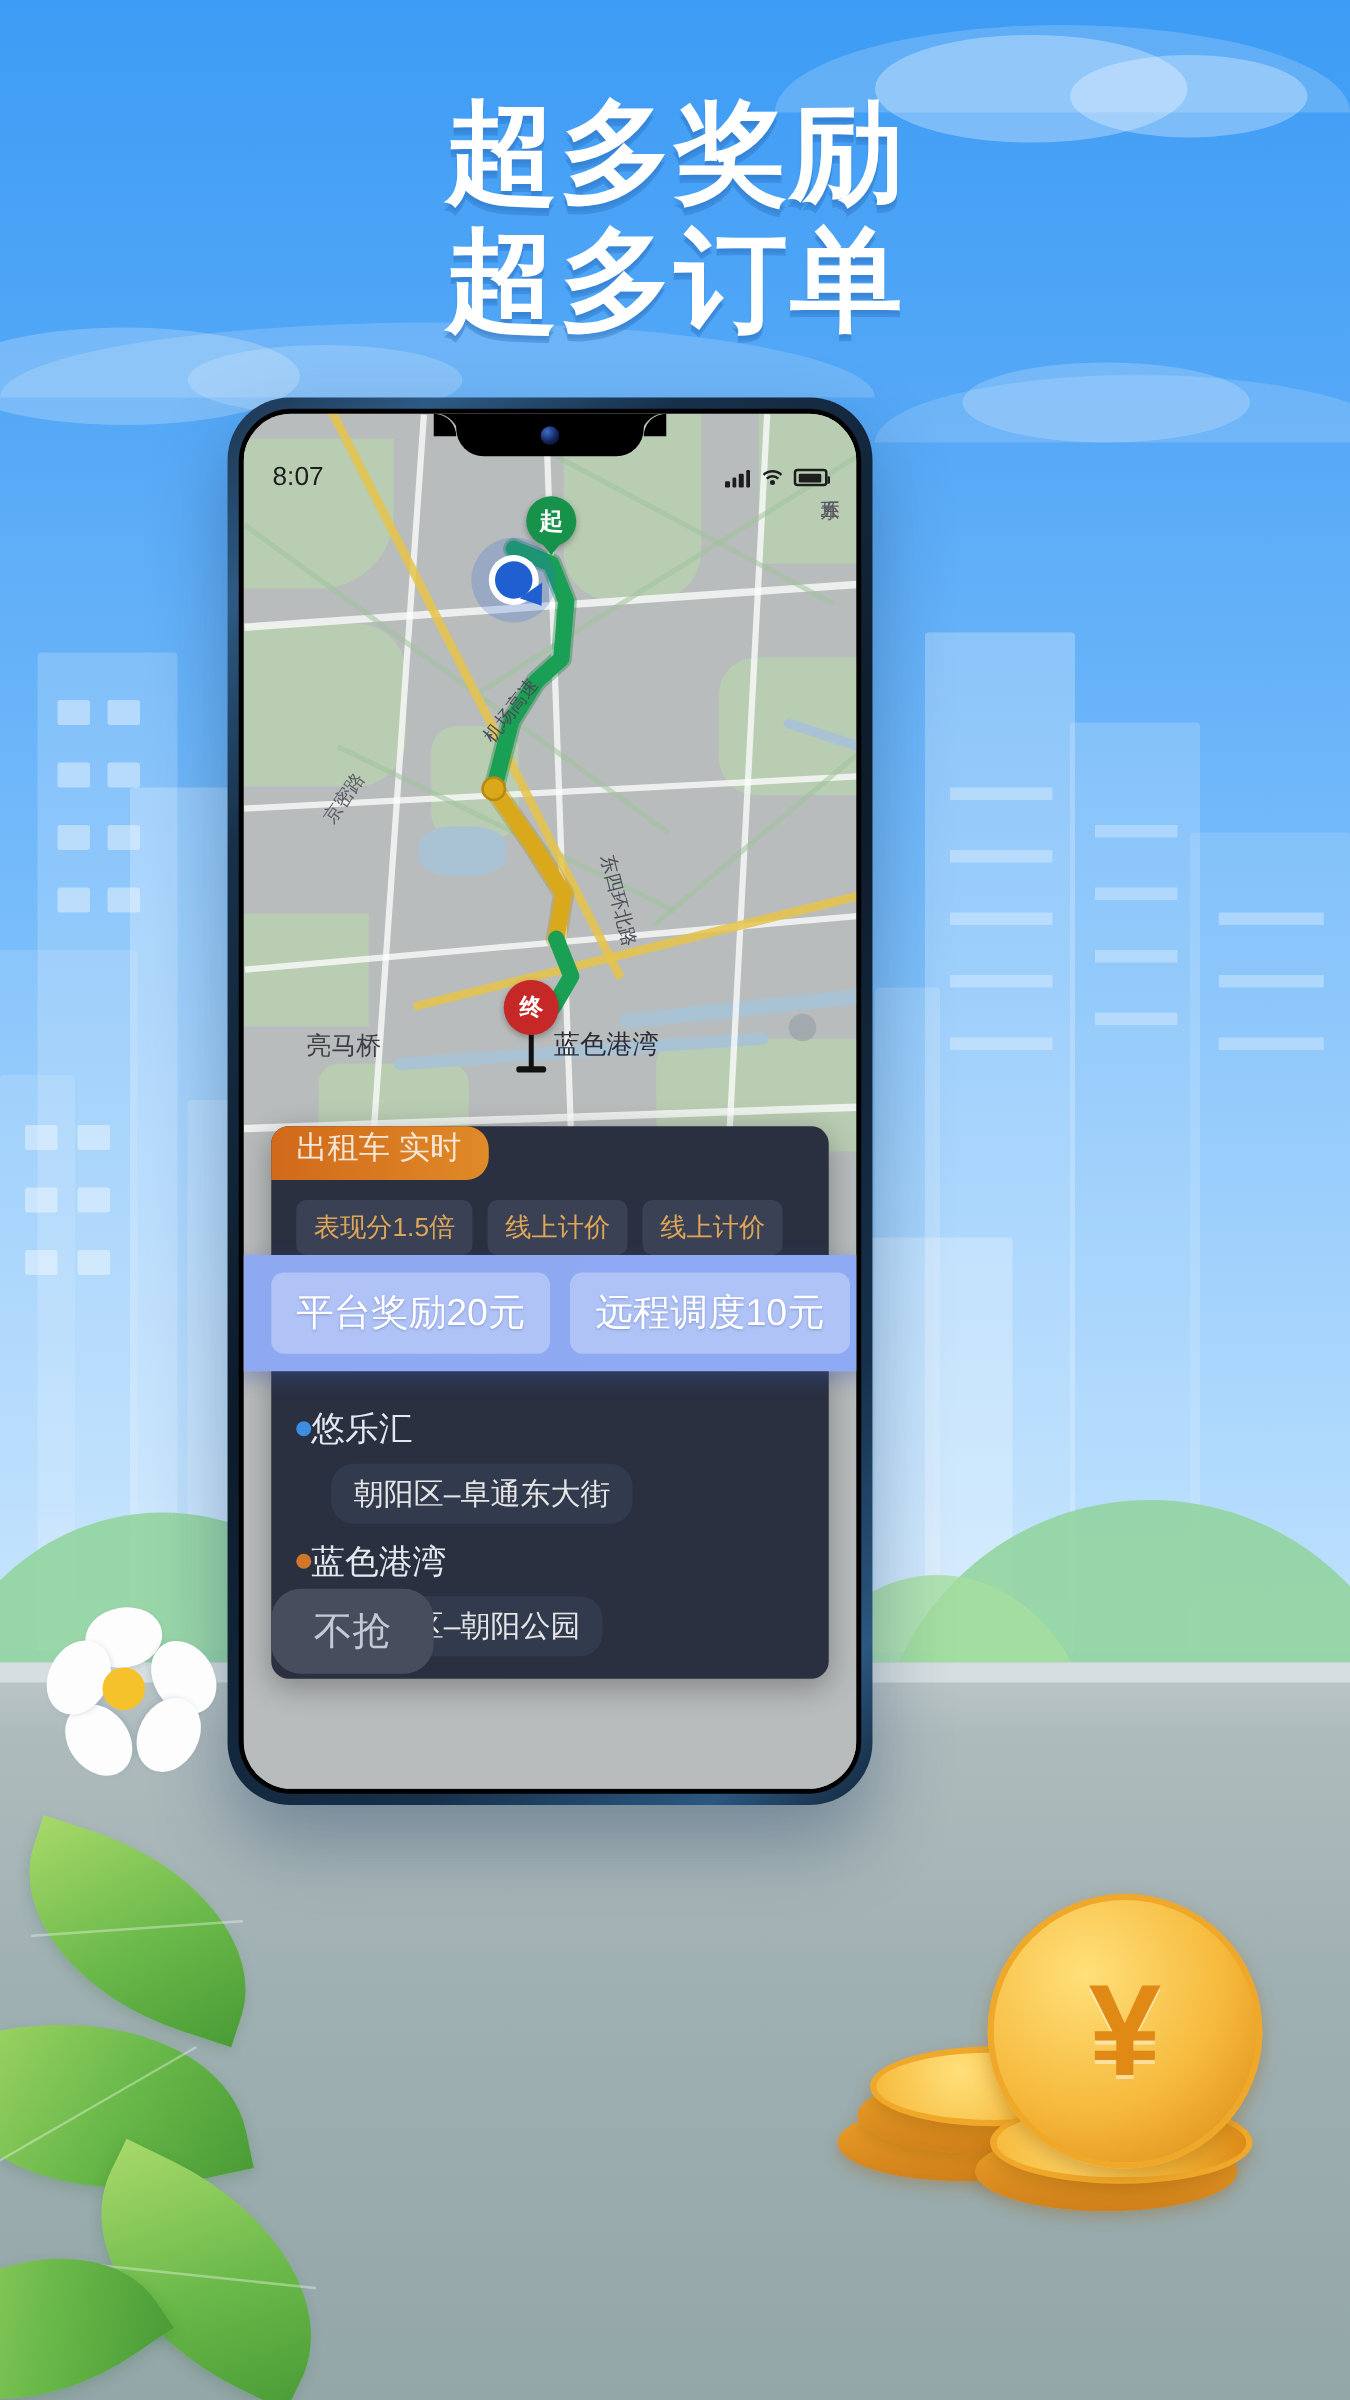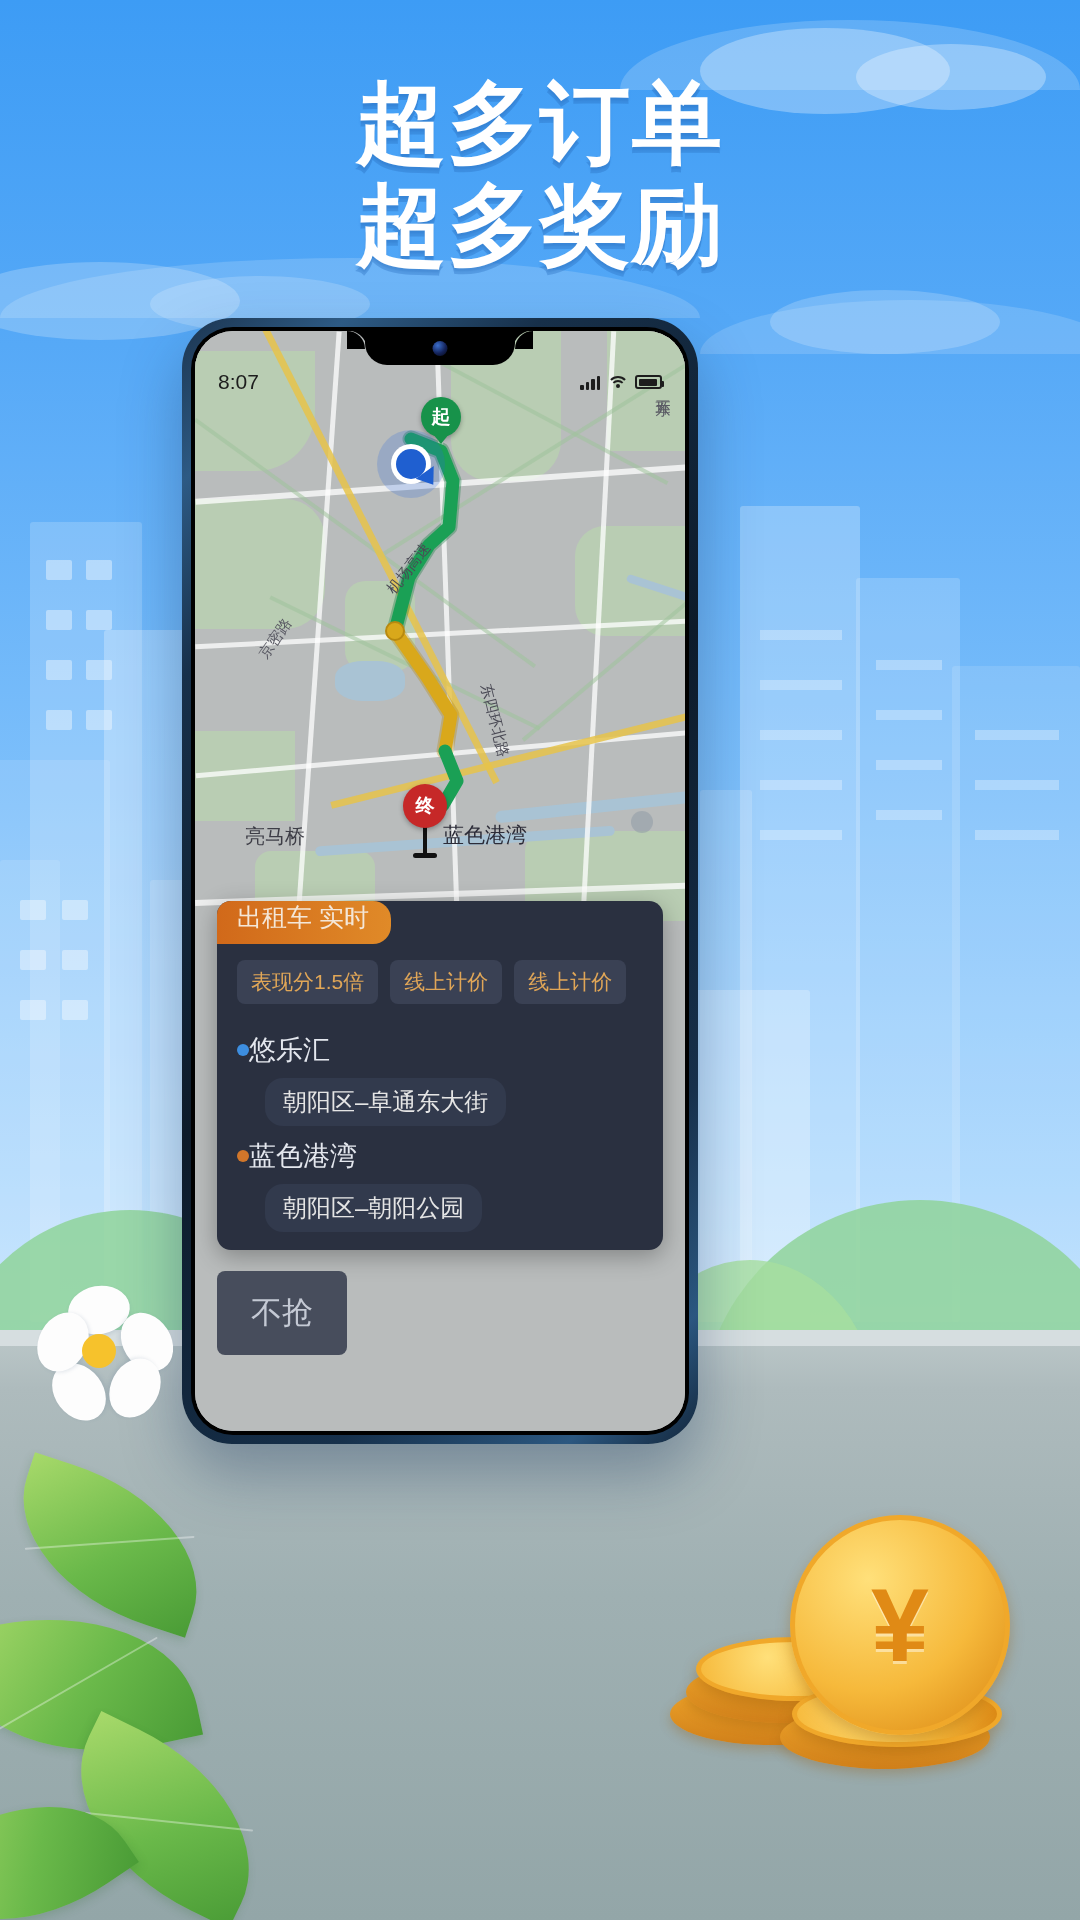--- a/index.html
+++ b/index.html
@@ -138,21 +138,21 @@
   .addrrow{display:flex;align-items:center;margin-top:12px;}
   .bullet{width:12px;height:12px;border-radius:50%;flex:none;}
   .bullet.start{background:#3d8ee0;}
   .bullet.end{background:#d1762a;}
   .addrname{color:#e4e7ee;font-size:27px;}
   .addrsub{display:inline-block;margin:10px 0 0 28px;background:#323a4d;color:#e5e5e5;
     font-size:24px;padding:8px 18px;border-radius:18px;}
 
   
   #actions{position:absolute;left:22px;right:22px;top:940px;z-index:12;display:flex;gap:14px;}
-  #btnSkip{width:130px;height:84px;border-radius:8px;background:#474d5c;color:#c4c9d4;
+  #btnSkip{width:130px;height:68px;border-radius:24px;background:#474d5c;color:#c4c9d4;
     font-size:31px;display:flex;align-items:center;justify-content:center;}
   #btnGrab{flex:1;height:96px;border-radius:12px;background:#1258b8;color:#e8eef8;
     font-size:31px;display:flex;align-items:center;justify-content:center;}
 
   
   #coins{position:absolute;left:660px;top:1505px;width:380px;height:360px;z-index:45;}
   .coin{position:absolute;border-radius:50%;}
   .coinface{background:radial-gradient(circle at 35% 28%,#ffe07a 0%,#f6b93b 55%,#d98512 100%);
     border:5px solid #f0a82a;box-sizing:border-box;
     box-shadow:0 6px 14px rgba(150,90,10,.35);}
@@ -233,22 +233,22 @@
 <div class="layer" id="hills">
   <div class="hill" style="left:-60px;top:60px;width:380px;height:200px;background:#8fd49a;opacity:.85;"></div>
   <div class="hill" style="left:170px;top:96px;width:300px;height:170px;background:#a6de9f;opacity:.8;"></div>
   <div class="hill" style="left:700px;top:50px;width:440px;height:220px;background:#8fd49a;opacity:.85;"></div>
   <div class="hill" style="left:620px;top:110px;width:260px;height:160px;background:#a6de9f;opacity:.8;"></div>
 </div>
 <div class="layer" id="ground"></div>
 <div class="layer" id="groundedge"></div>
 
 <div class="layer" id="headline">
+  <div class="hl">超多奖励</div>
   <div class="hl">超多订单</div>
-  <div class="hl">超多奖励</div>
 </div>
 
 <div class="layer" id="phone">
   <div id="phoneinner">
     <div id="screen">
 
       <div id="map">
 
         <div class="green" style="left:0px;top:20px;width:120px;height:120px;border-radius:0 0 60px 0;"></div>
         <div class="green" style="left:256px;top:0px;width:110px;height:150px;border-radius:0 0 40px 40px;"></div>
@@ -316,20 +316,24 @@
         <div class="poi" style="left:436px;top:480px;"></div>
         <div class="poi" style="left:356px;top:600px;"></div>
       </div>
 
       <div id="card">
         <div id="cardTab">出租车 实时</div>
         <div id="tags">
           <div class="tag">表现分1.5倍</div>
           <div class="tag">线上计价</div>
           <div class="tag">线上计价</div>
+        </div>
+        <div id="rewards">
+          <div class="reward">平台奖励20元</div>
+          <div class="reward">远程调度10元</div>
         </div>
         <div id="addrs">
           <div class="addrrow">
             <span class="bullet start"></span>
             <span class="addrname">悠乐汇</span>
           </div>
           <div class="addrsub">朝阳区–阜通东大街</div>
           <div class="addrrow">
             <span class="bullet end"></span>
             <span class="addrname">蓝色港湾</span>

